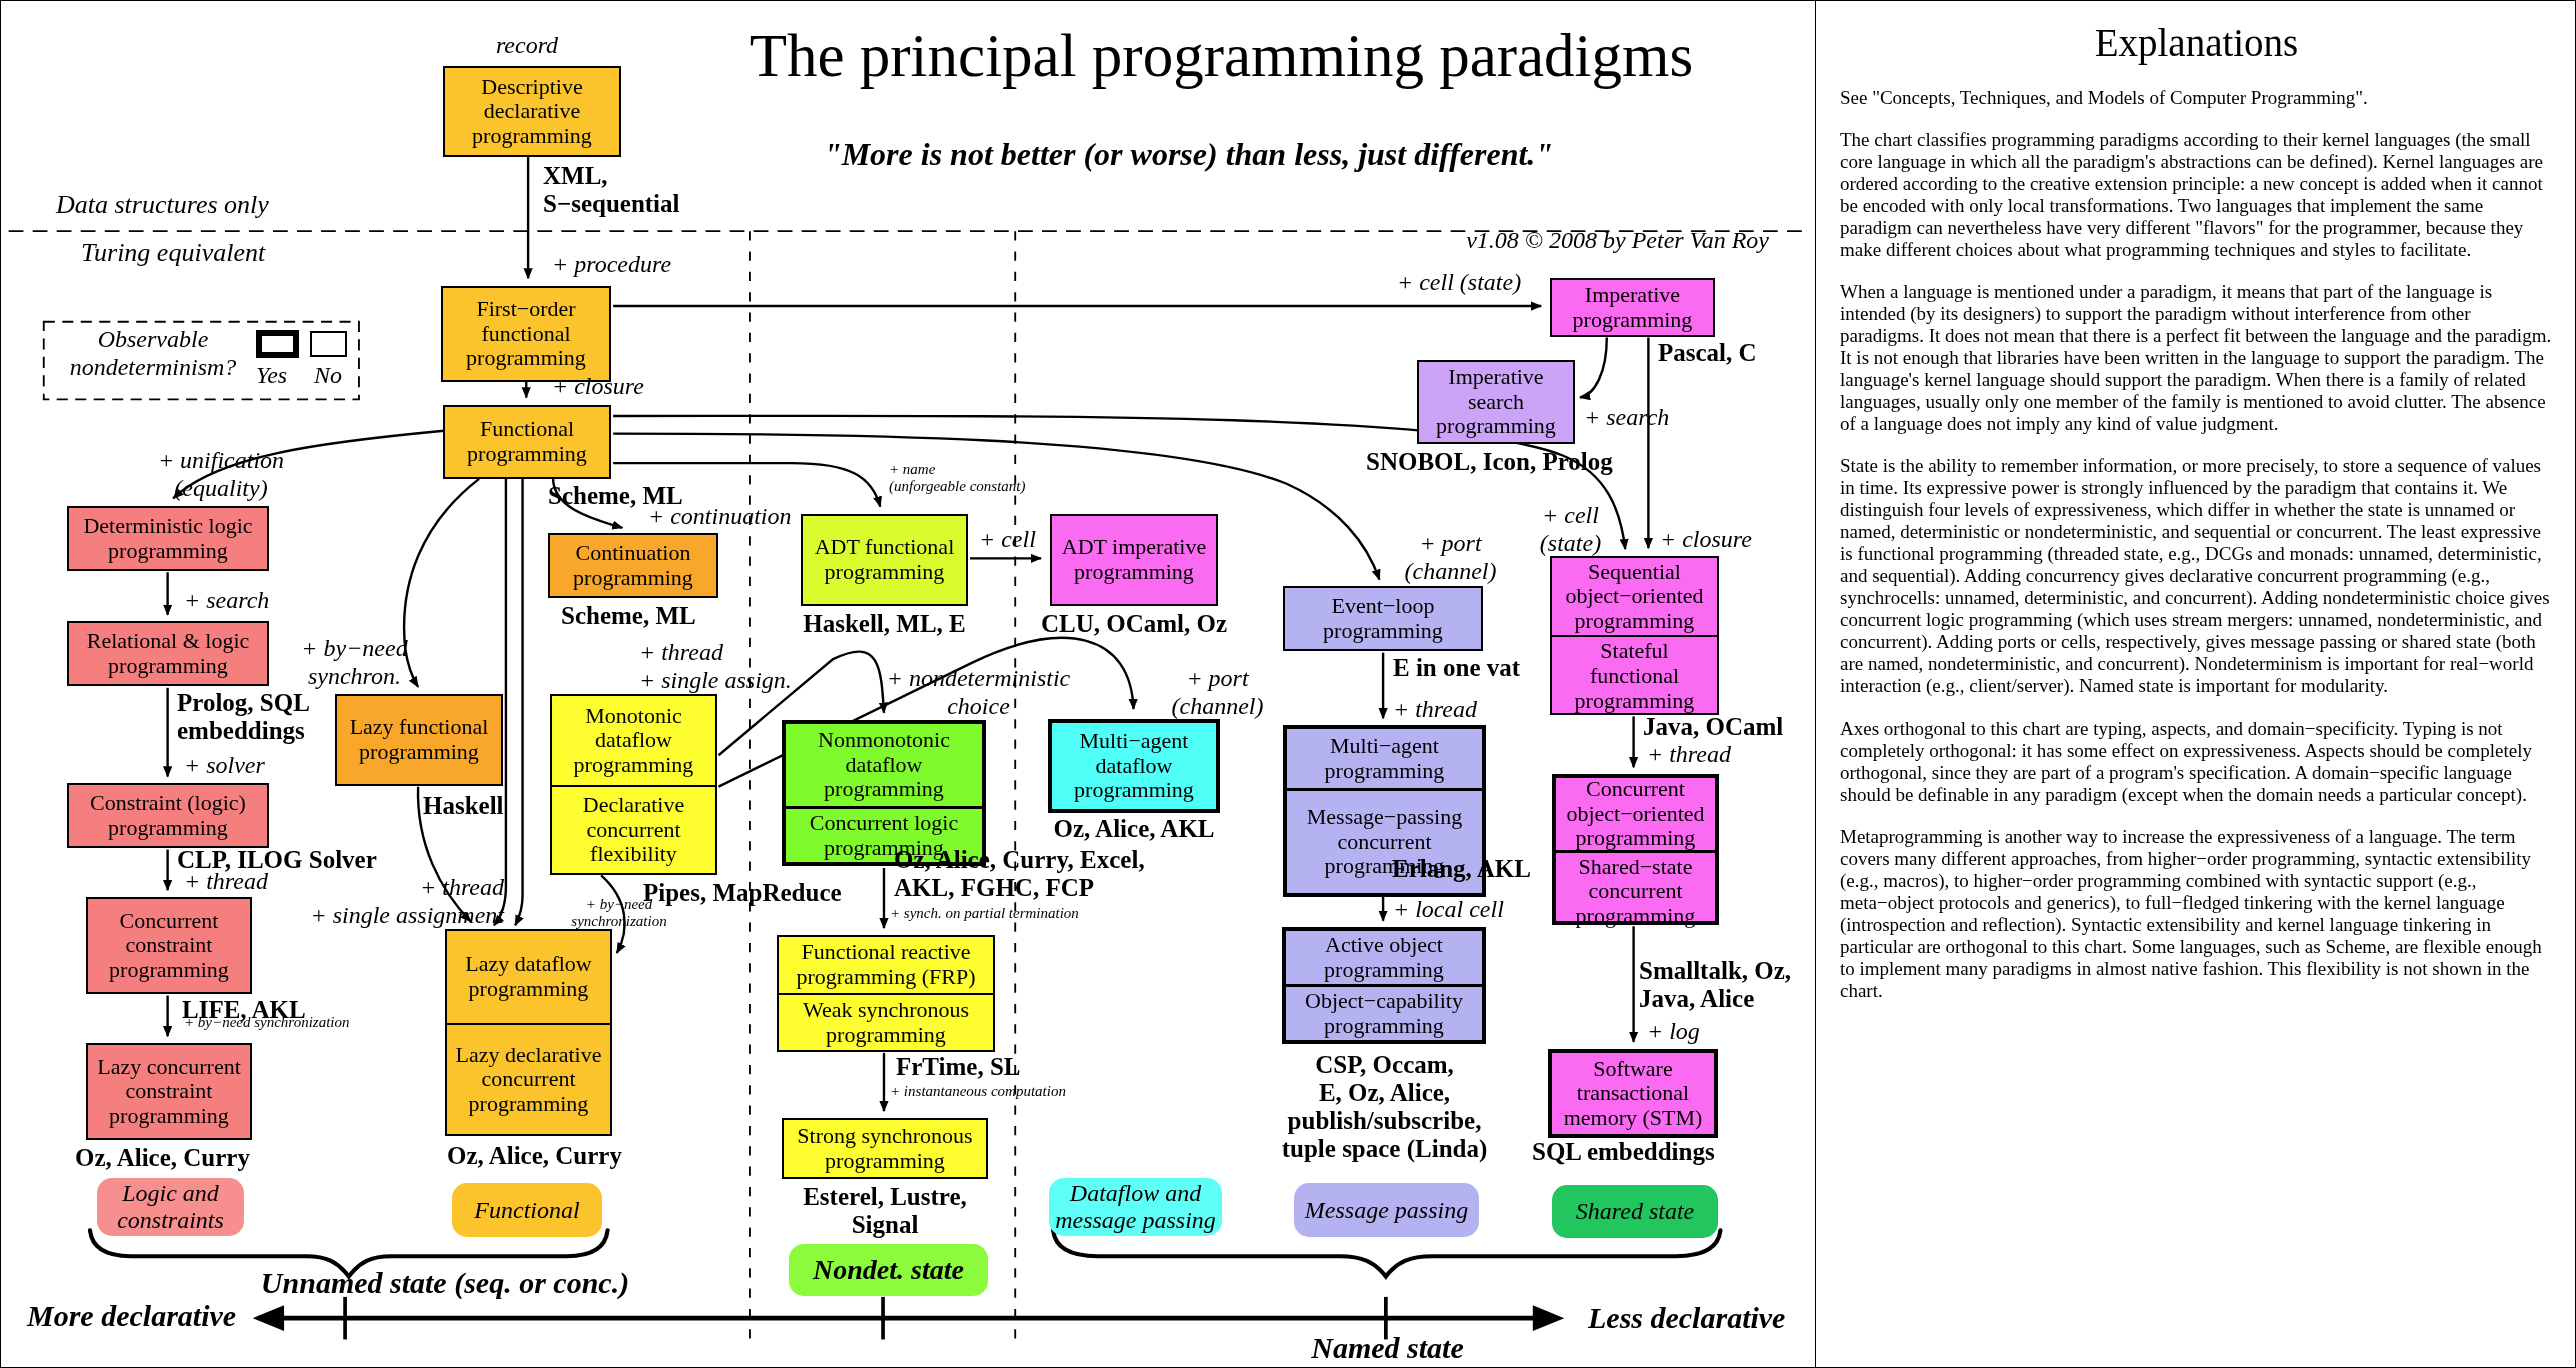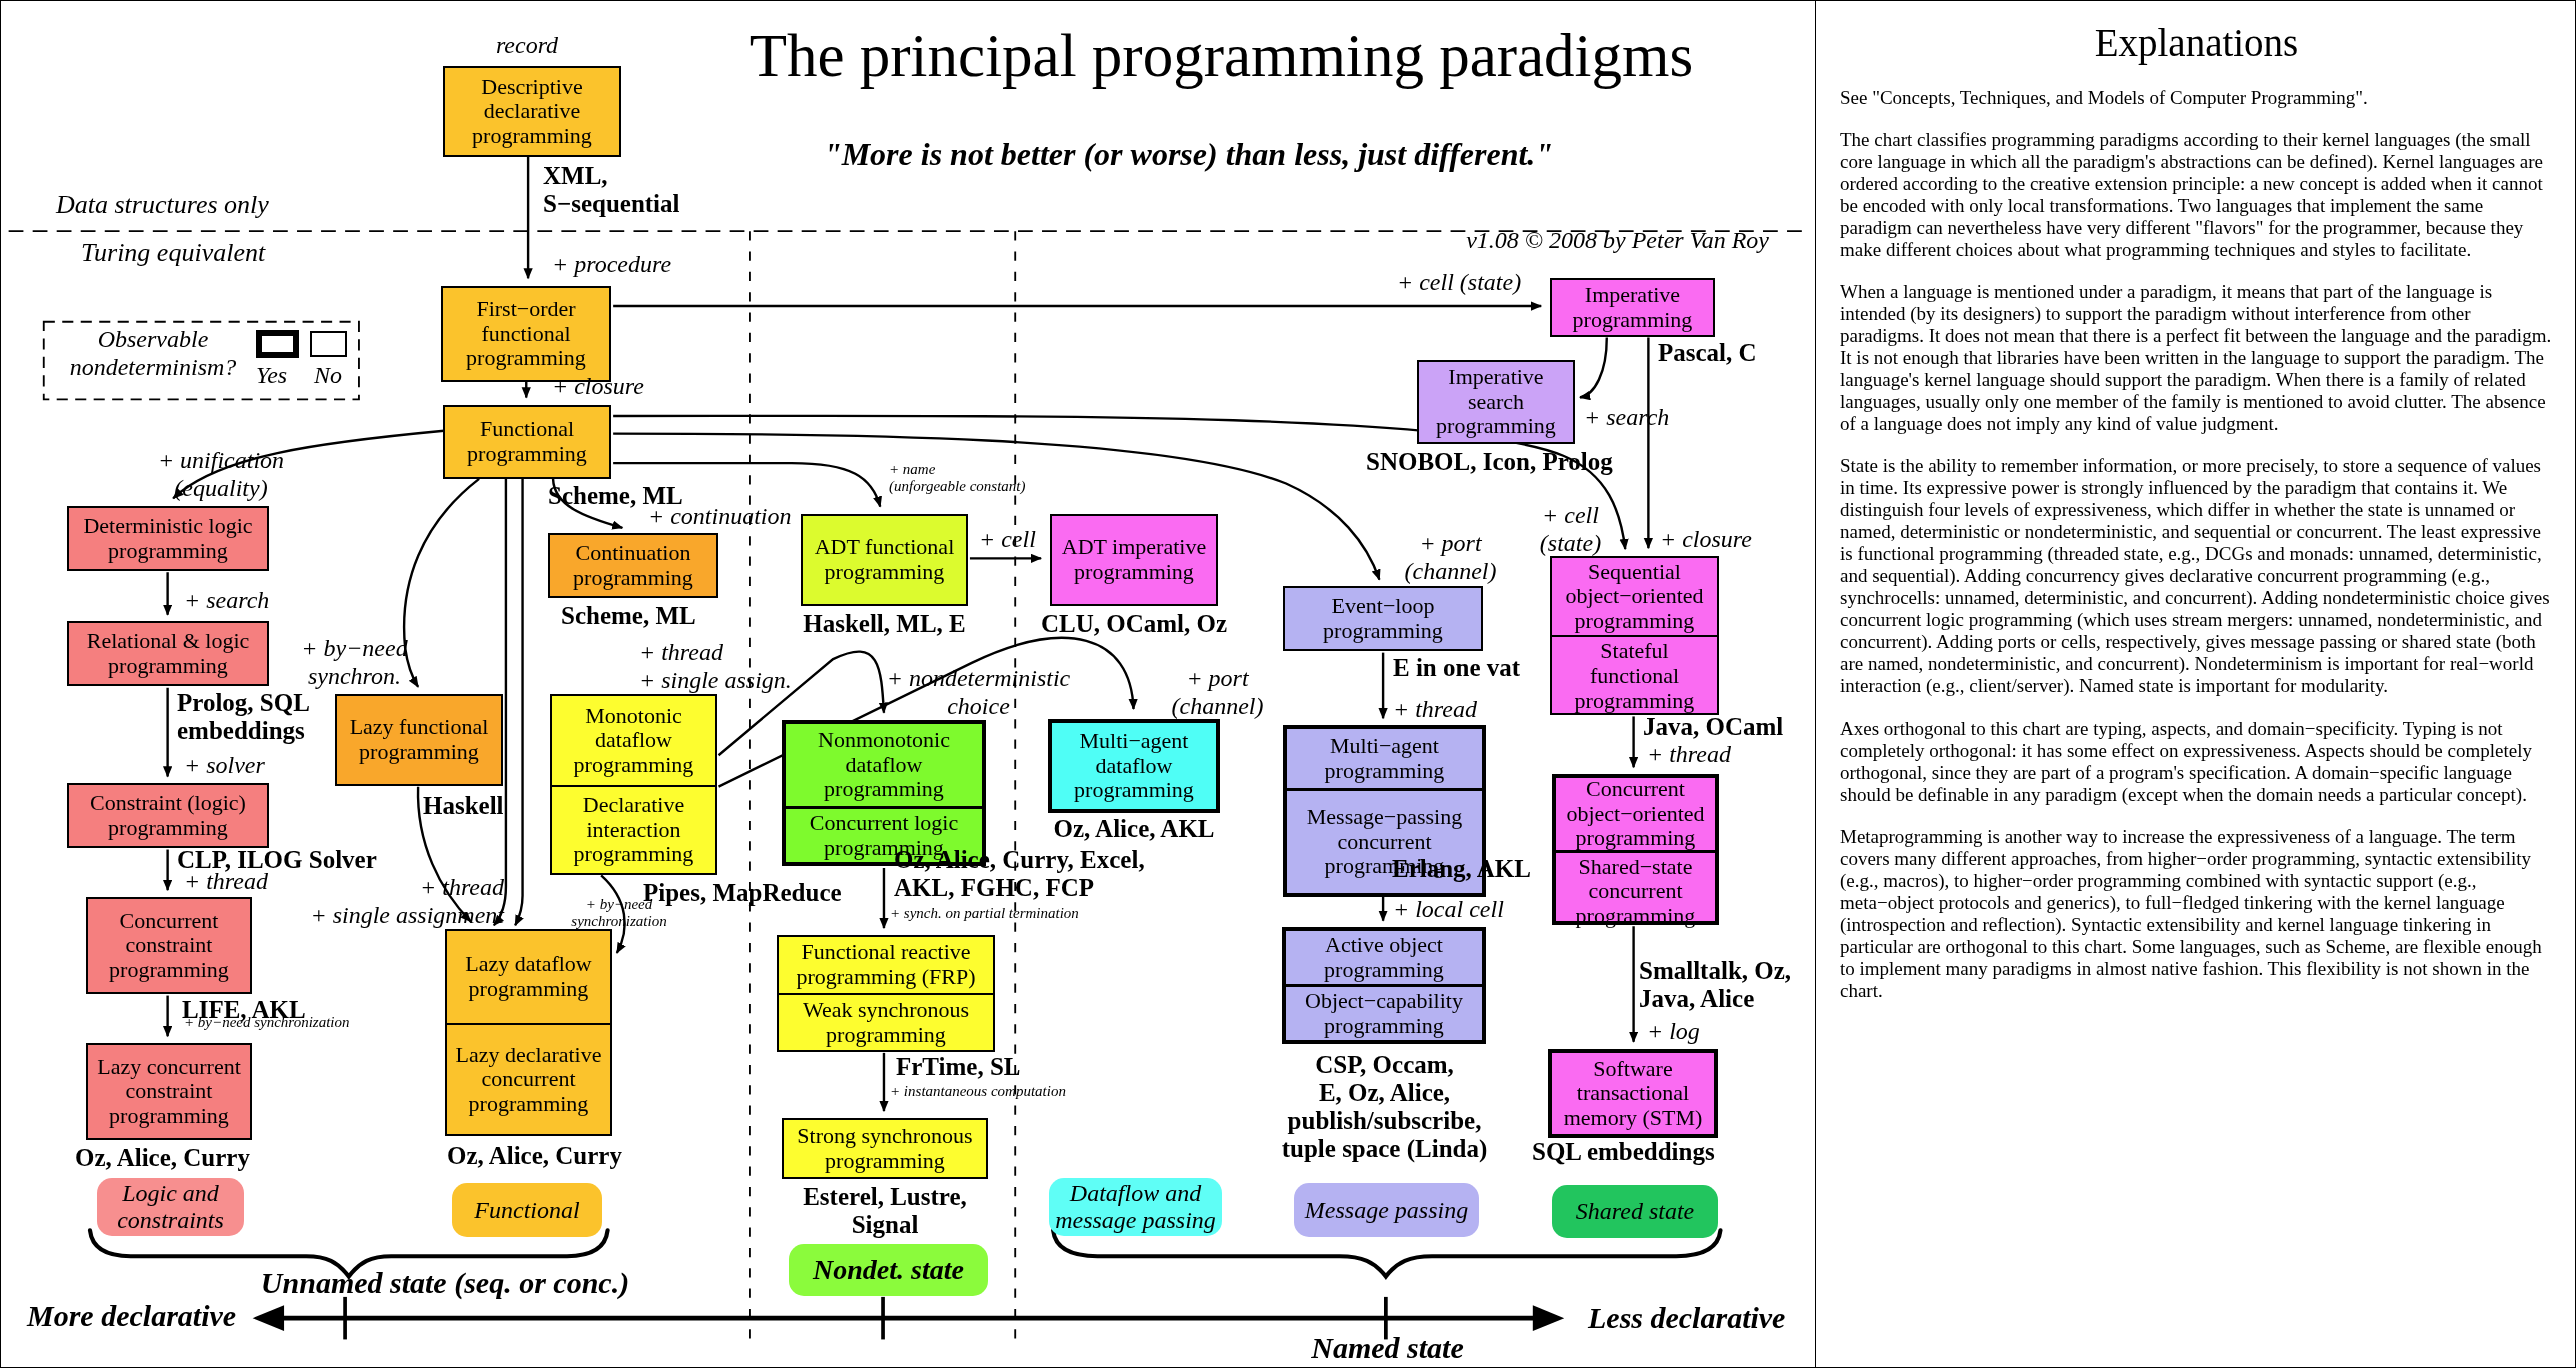--- a/index.html
+++ b/index.html
@@ -121,21 +121,21 @@
     <div class="bx c-orange" style="left:547px;top:532px;width:170px;height:65px;">Continuation programming</div>
     <div class="bx c-orange" style="left:334px;top:693px;width:168px;height:92px;">Lazy functional programming</div>
     <div class="bx c-salmon" style="left:66px;top:505px;width:202px;height:65px;">Deterministic logic programming</div>
     <div class="bx c-salmon" style="left:66px;top:620px;width:202px;height:65px;">Relational &amp; logic programming</div>
     <div class="bx c-salmon" style="left:66px;top:782px;width:202px;height:65px;">Constraint (logic) programming</div>
     <div class="bx c-salmon" style="left:85px;top:896px;width:166px;height:97px;">Concurrent constraint programming</div>
     <div class="bx c-salmon" style="left:85px;top:1042px;width:166px;height:97px;">Lazy concurrent constraint programming</div>
 
     <div class="grp c-yellow" style="left:549px;top:693px;width:167px;height:181px;">
       <div class="cell" style="height:89px;">Monotonic dataflow programming</div>
-      <div class="cell" style="flex:1;">Declarative interaction programming</div>
+      <div class="cell" style="flex:1;">Declarative concurrent flexibility</div>
     </div>
     <div class="grp c-gold" style="left:444px;top:928px;width:167px;height:207px;">
       <div class="cell" style="height:92px;">Lazy dataflow programming</div>
       <div class="cell" style="flex:1;">Lazy declarative concurrent programming</div>
     </div>
     <div class="grp thick c-green" style="left:781px;top:719px;width:204px;height:146px;">
       <div class="cell" style="height:85px;">Nonmonotonic dataflow programming</div>
       <div class="cell" style="flex:1;">Concurrent logic programming</div>
     </div>
     <div class="grp c-yellow" style="left:776px;top:934px;width:218px;height:117px;">

